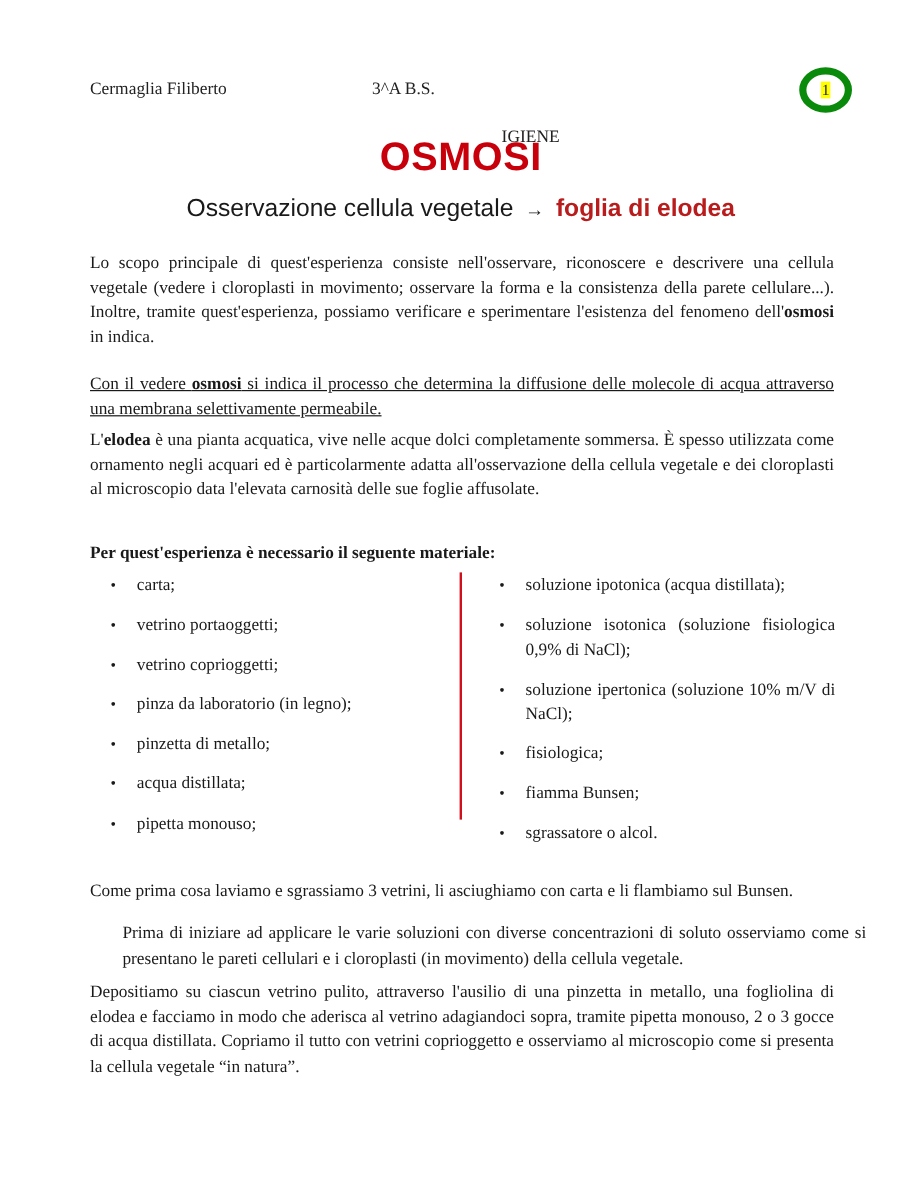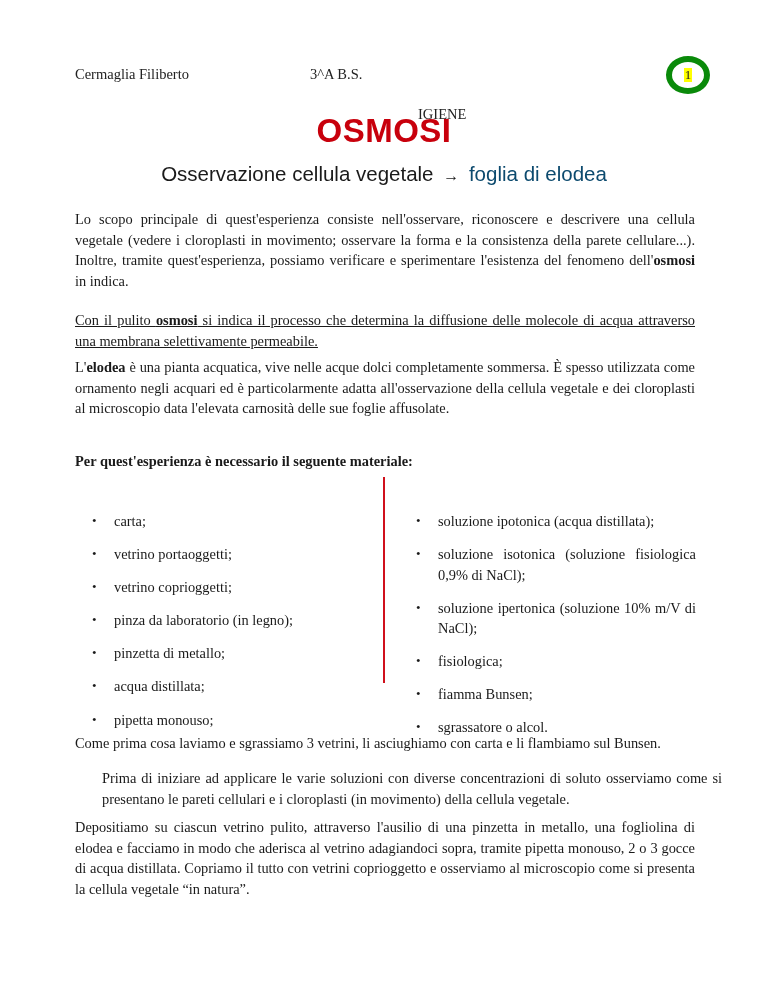--- a/index.html
+++ b/index.html
@@ -35,42 +35,41 @@
       font-family: "Liberation Sans", "DejaVu Sans", sans-serif;
       font-weight: bold; font-size: 33px; color: #c8000c;
       letter-spacing: 0.5px;
     }
     .subtitle {
       position: absolute; left: 0; width: 768px; top: 162px;
       text-align: center;
       font-family: "Liberation Sans", "DejaVu Sans", sans-serif;
       font-size: 20.5px; color: #1a1a1a;
     }
-    .subtitle .accent { color: #0c4a6e; font-weight: normal; }
+    .subtitle .accent { color: #b91c1c; font-weight: bold; }
     .subtitle .arrow { font-size: 16px; margin: 0 4px; }
 
     
     .para {
       position: absolute; left: 75px; width: 620px;
       font-size: 14.4px; line-height: 20.5px;
       text-align: justify;
     }
     .p1 { top: 209px; }
     .p2 { top: 310px; text-decoration: underline; }
     .p3 { top: 357px; }
     .p4 { top: 451px; font-weight: bold; }
     .p5 { top: 733px; }
     .p6 { top: 768px; margin-left: 27px; }
     .p7 { top: 817px; }
 
     
     .list {
       position: absolute; list-style: none;
       font-size: 14.4px;
-      margin-top: 33px;
     }
     .list li { position: relative; padding-left: 38px; line-height: 20.5px; }
     .list li::before {
       content: "\2022"; position: absolute; left: 16px; top: 0;
       font-size: 13px;
     }
     .list-left { left: 76px; top: 478px; width: 300px; }
     .list-left li { margin-bottom: 12.6px; }
     .list-right { left: 400px; top: 478px; width: 296px; }
     .list-right li { margin-bottom: 12.5px; text-align: justify; }
@@ -93,21 +92,21 @@
 
   <h1 class="title">OSMOSI</h1>
   <div class="subtitle">
     <span>Osservazione cellula vegetale</span>
     <span class="arrow">→</span>
     <span class="accent">foglia di elodea</span>
   </div>
 
   <p class="para p1"><span>Lo scopo principale di quest'esperienza consiste nell'osservare, riconoscere e descrivere una cellula vegetale (vedere i cloroplasti in movimento; osservare la forma e la consistenza della parete cellulare...). Inoltre, tramite quest'esperienza, possiamo verificare e sperimentare l'esistenza del fenomeno dell'</span><b>osmosi</b><span> in indica.</span></p>
 
-  <p class="para p2"><span>Con il pulito </span><b>osmosi</b><span> si indica il processo che determina la diffusione delle molecole di acqua attraverso una membrana selettivamente permeabile.</span></p>
+  <p class="para p2"><span>Con il vedere </span><b>osmosi</b><span> si indica il processo che determina la diffusione delle molecole di acqua attraverso una membrana selettivamente permeabile.</span></p>
 
   <p class="para p3"><span>L'</span><b>elodea</b><span> è una pianta acquatica, vive nelle acque dolci completamente sommersa. È spesso utilizzata come ornamento negli acquari ed è particolarmente adatta all'osservazione della cellula vegetale e dei cloroplasti al microscopio data l'elevata carnosità delle sue foglie affusolate.</span></p>
 
   <p class="para p4">Per quest'esperienza è necessario il seguente materiale:</p>
 
   <ul class="list list-left">
     <li>carta;</li>
     <li>vetrino portaoggetti;</li>
     <li>vetrino coprioggetti;</li>
     <li>pinza da laboratorio (in legno);</li>

